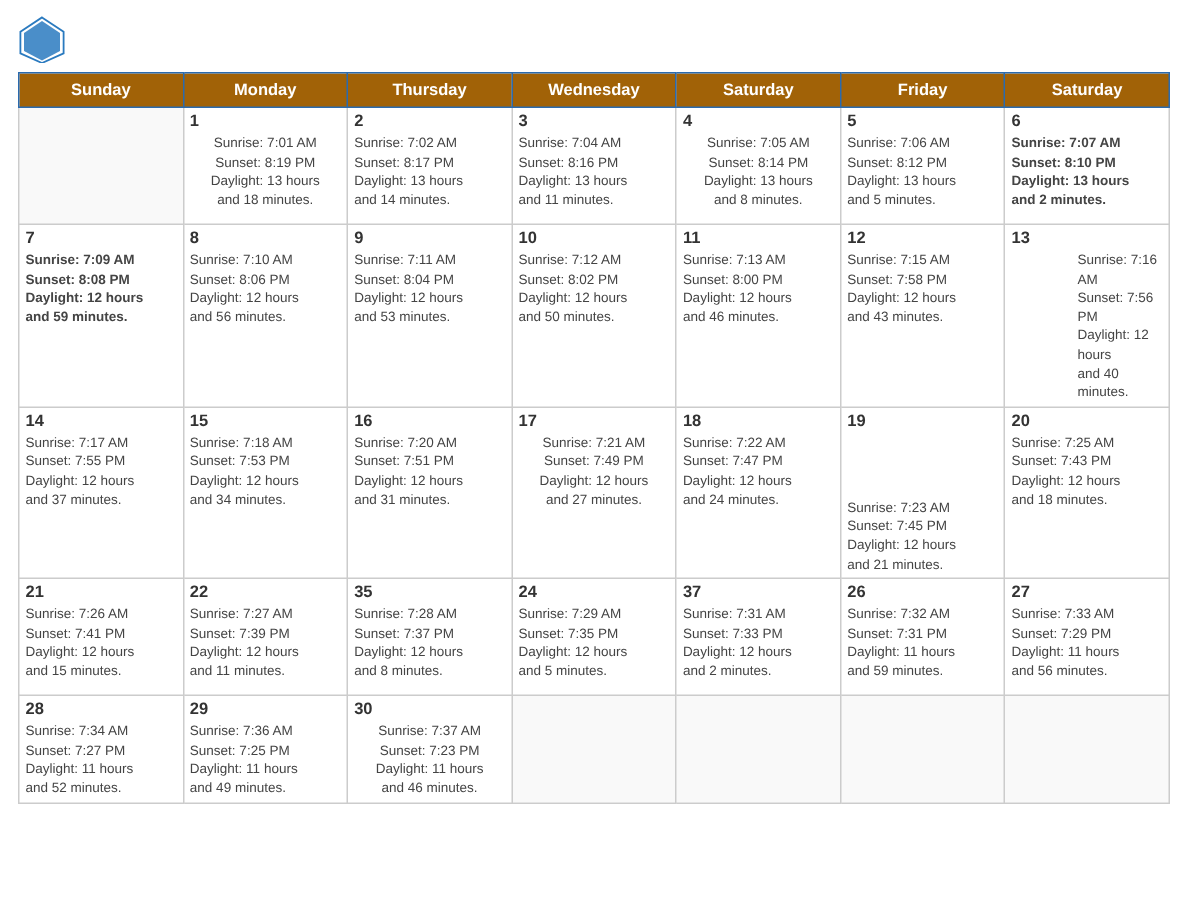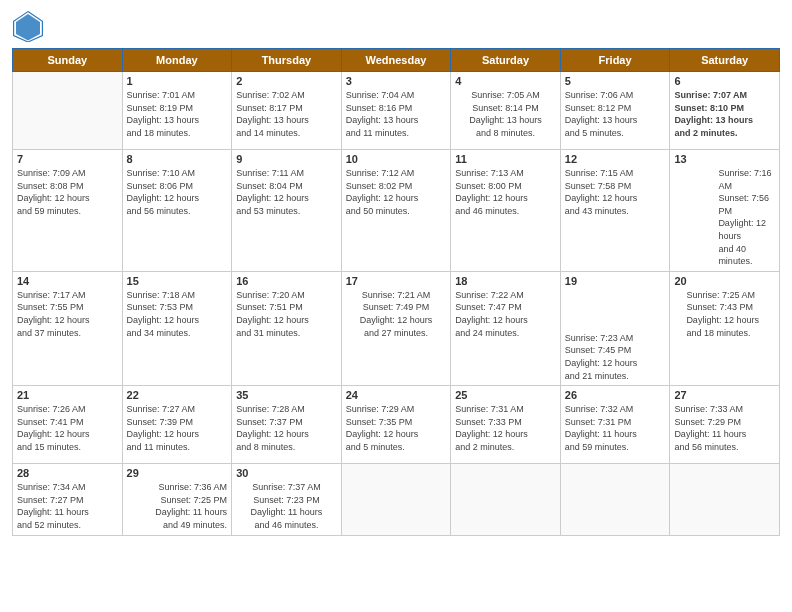--- a/index.html
+++ b/index.html
@@ -128,21 +128,21 @@
           <th>Saturday</th>
           <th>Friday</th>
           <th>Saturday</th>
         </tr>
     </thead>
     <tbody id="calendar-body">
     <tr>
           <td class="empty-cell"></td>
           <td>
             <div class="day-number">1</div>
-            <div class="day-info" style="white-space: pre-line;">Sunrise: 7:01 AM
+            <div class="day-info" style="white-space: pre-line; text-align: center;">Sunrise: 7:01 AM
 Sunset: 8:19 PM
 Daylight: 13 hours
 and 18 minutes.</div>
           </td>
           <td>
             <div class="day-number">2</div>
             <div class="day-info" style="white-space: pre-line;">Sunrise: 7:02 AM
 Sunset: 8:17 PM
 Daylight: 13 hours
 and 14 minutes.</div>
@@ -172,21 +172,21 @@
             <div class="day-number">6</div>
             <div class="day-info" style="white-space: pre-line; font-weight: bold;">Sunrise: 7:07 AM
 Sunset: 8:10 PM
 Daylight: 13 hours
 and 2 minutes.</div>
           </td>
         </tr>
         <tr>
           <td>
             <div class="day-number">7</div>
-            <div class="day-info" style="white-space: pre-line;">Sunrise: 7:09 AM
+            <div class="day-info" style="white-space: pre-line; font-weight: bold;">Sunrise: 7:09 AM
 Sunset: 8:08 PM
 Daylight: 12 hours
 and 59 minutes.</div>
           </td>
           <td>
             <div class="day-number">8</div>
             <div class="day-info" style="white-space: pre-line;">Sunrise: 7:10 AM
 Sunset: 8:06 PM
 Daylight: 12 hours
 and 56 minutes.</div>
@@ -265,21 +265,21 @@
           </td>
           <td>
             <div class="day-number">19</div>
             <div class="day-info" style="white-space: pre-line; margin-top: 45px;">Sunrise: 7:23 AM
 Sunset: 7:45 PM
 Daylight: 12 hours
 and 21 minutes.</div>
           </td>
           <td>
             <div class="day-number">20</div>
-            <div class="day-info" style="white-space: pre-line; margin-left: 12px;">Sunrise: 7:25 AM
+            <div class="day-info" style="white-space: pre-line;">Sunrise: 7:25 AM
 Sunset: 7:43 PM
 Daylight: 12 hours
 and 18 minutes.</div>
           </td>
         </tr>
         <tr>
           <td>
             <div class="day-number">21</div>
             <div class="day-info" style="white-space: pre-line;">Sunrise: 7:26 AM
 Sunset: 7:41 PM
@@ -301,21 +301,21 @@
 and 8 minutes.</div>
           </td>
           <td>
             <div class="day-number">24</div>
             <div class="day-info" style="white-space: pre-line;">Sunrise: 7:29 AM
 Sunset: 7:35 PM
 Daylight: 12 hours
 and 5 minutes.</div>
           </td>
           <td>
-            <div class="day-number">25</div>
+            <div class="day-number">37</div>
             <div class="day-info" style="white-space: pre-line;">Sunrise: 7:31 AM
 Sunset: 7:33 PM
 Daylight: 12 hours
 and 2 minutes.</div>
           </td>
           <td>
             <div class="day-number">26</div>
             <div class="day-info" style="white-space: pre-line;">Sunrise: 7:32 AM
 Sunset: 7:31 PM
 Daylight: 11 hours
@@ -332,21 +332,21 @@
         <tr class="last-row">
           <td>
             <div class="day-number">28</div>
             <div class="day-info" style="white-space: pre-line;">Sunrise: 7:34 AM
 Sunset: 7:27 PM
 Daylight: 11 hours
 and 52 minutes.</div>
           </td>
           <td>
             <div class="day-number">29</div>
-            <div class="day-info" style="white-space: pre-line; text-align: right;">Sunrise: 7:36 AM
+            <div class="day-info" style="white-space: pre-line;">Sunrise: 7:36 AM
 Sunset: 7:25 PM
 Daylight: 11 hours
 and 49 minutes.</div>
           </td>
           <td>
             <div class="day-number">30</div>
             <div class="day-info" style="white-space: pre-line; text-align: center;">Sunrise: 7:37 AM
 Sunset: 7:23 PM
 Daylight: 11 hours
 and 46 minutes.</div>

